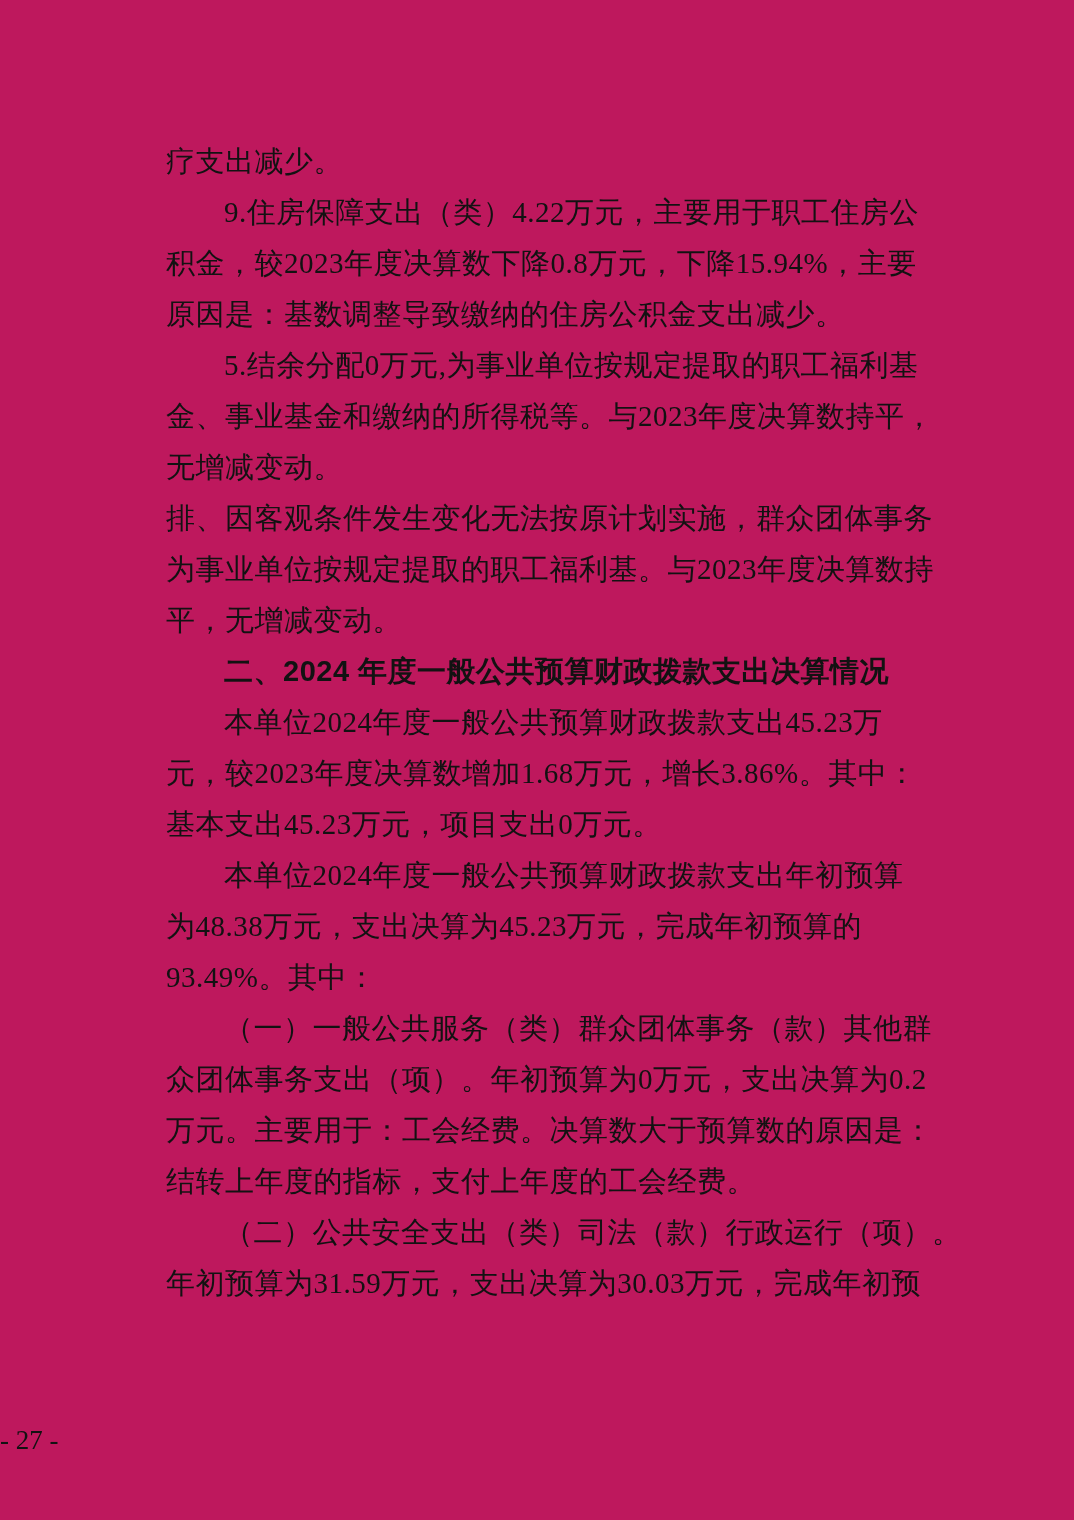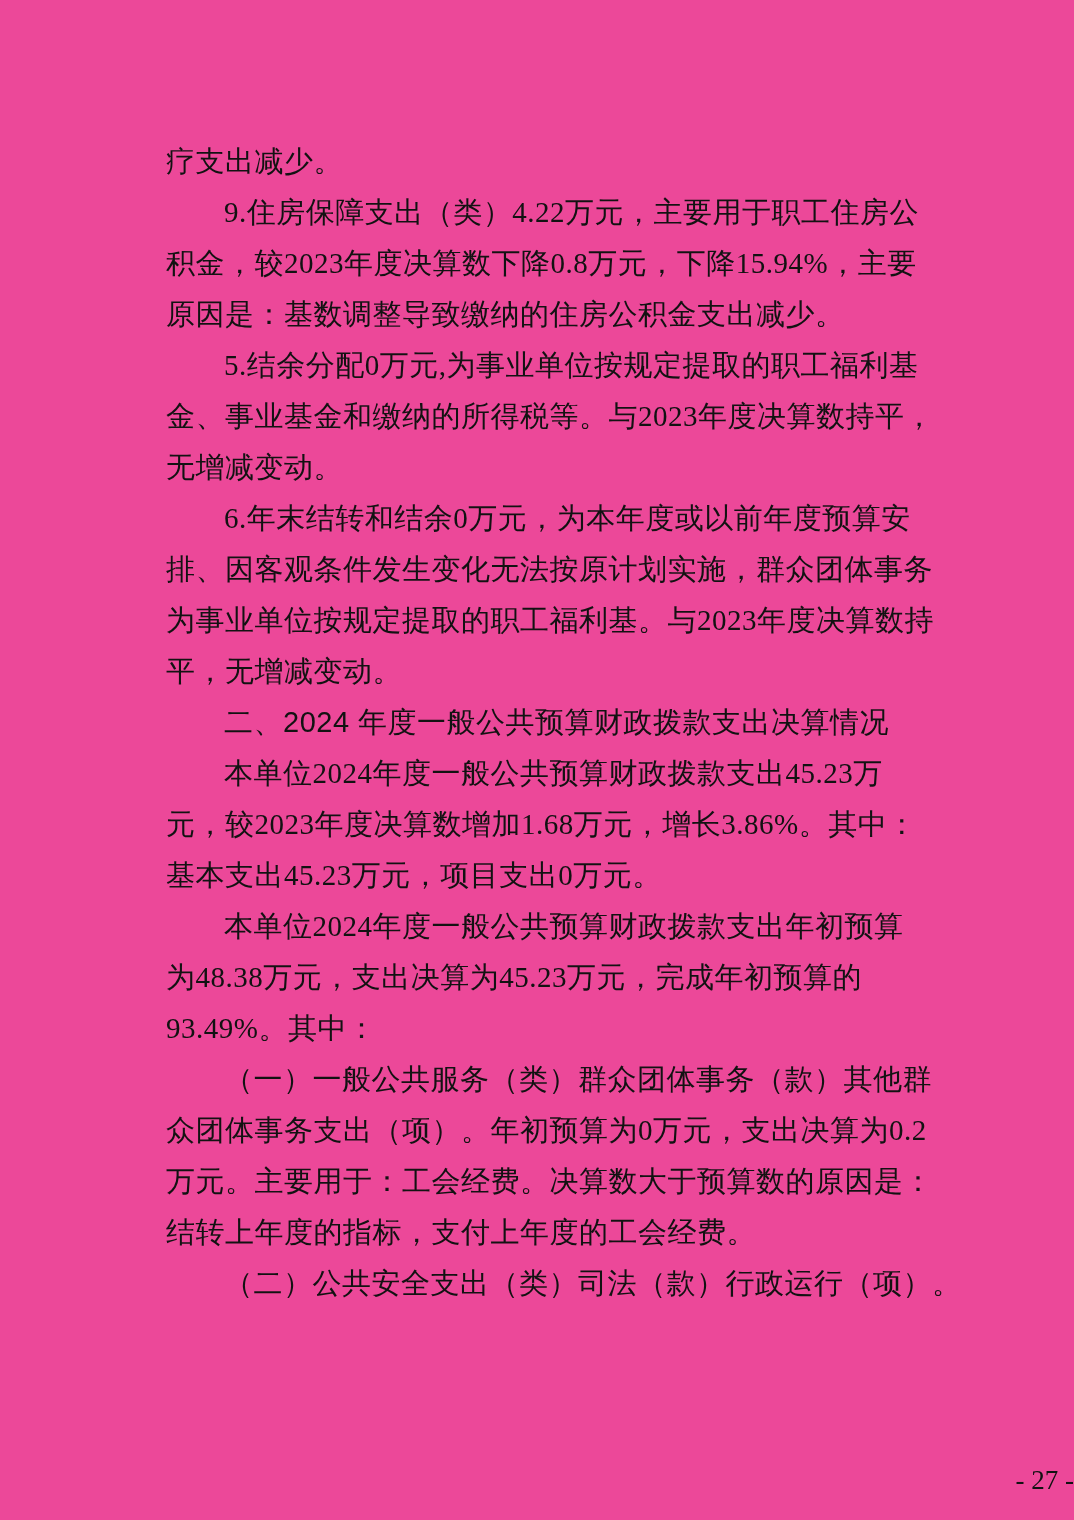--- a/index.html
+++ b/index.html
@@ -4,21 +4,21 @@
 <style>
   html, body {
     margin: 0;
     padding: 0;
     background: #ffffff;
   }
   .page {
     position: relative;
     width: 1074px;
     height: 1520px;
-    background: #ec4899;
+    background: #be185d;
     overflow: hidden;
     font-family: "Liberation Serif", "DejaVu Serif", serif;
     color: #121212;
   }
   .text-block {
     position: absolute;
     left: 166px;
     top: 136px;
     width: 750px;
   }
@@ -27,58 +27,58 @@
     line-height: 51px;
     height: 51px;
     white-space: nowrap;
     letter-spacing: 0.5px;
   }
   .line.indent {
     text-indent: 58px;
   }
   .line.heading {
     font-family: "Liberation Sans", "DejaVu Sans", sans-serif;
-    font-weight: normal;
+    font-weight: bold;
     letter-spacing: 0.5px;
   }
   .footer {
     position: absolute;
     left: 0;
-    top: 1460px;
+    top: 1420px;
     width: 1074px;
-    text-align: right;
+    text-align: left;
     font-size: 27px;
     line-height: 40px;
     color: #121212;
   }
 </style>
 </head>
 <body>
 
 <div class="page">
   <div class="text-block">
     <div class="line">疗支出减少。</div>
     <div class="line indent">9.住房保障支出（类）4.22万元，主要用于职工住房公</div>
     <div class="line">积金，较2023年度决算数下降0.8万元，下降15.94%，主要</div>
     <div class="line">原因是：基数调整导致缴纳的住房公积金支出减少。</div>
     <div class="line indent">5.结余分配0万元,为事业单位按规定提取的职工福利基</div>
     <div class="line">金、事业基金和缴纳的所得税等。与2023年度决算数持平，</div>
     <div class="line">无增减变动。</div>
-    <div class="line indent">6.年末结转和结余0万元，为本年度或以前年度预算安</div>
     <div class="line">排、因客观条件发生变化无法按原计划实施，群众团体事务</div>
     <div class="line">为事业单位按规定提取的职工福利基。与2023年度决算数持</div>
     <div class="line">平，无增减变动。</div>
     <div class="line indent heading">二、2024 年度一般公共预算财政拨款支出决算情况</div>
     <div class="line indent">本单位2024年度一般公共预算财政拨款支出45.23万</div>
     <div class="line">元，较2023年度决算数增加1.68万元，增长3.86%。其中：</div>
     <div class="line">基本支出45.23万元，项目支出0万元。</div>
     <div class="line indent">本单位2024年度一般公共预算财政拨款支出年初预算</div>
     <div class="line">为48.38万元，支出决算为45.23万元，完成年初预算的</div>
     <div class="line">93.49%。其中：</div>
     <div class="line indent">（一）一般公共服务（类）群众团体事务（款）其他群</div>
     <div class="line">众团体事务支出（项）。年初预算为0万元，支出决算为0.2</div>
     <div class="line">万元。主要用于：工会经费。决算数大于预算数的原因是：</div>
     <div class="line">结转上年度的指标，支付上年度的工会经费。</div>
     <div class="line indent">（二）公共安全支出（类）司法（款）行政运行（项）。</div>
+    <div class="line">年初预算为31.59万元，支出决算为30.03万元，完成年初预</div>
   </div>
 
   <div class="footer">- 27 -</div>
 </div>
 
 </body></html>

